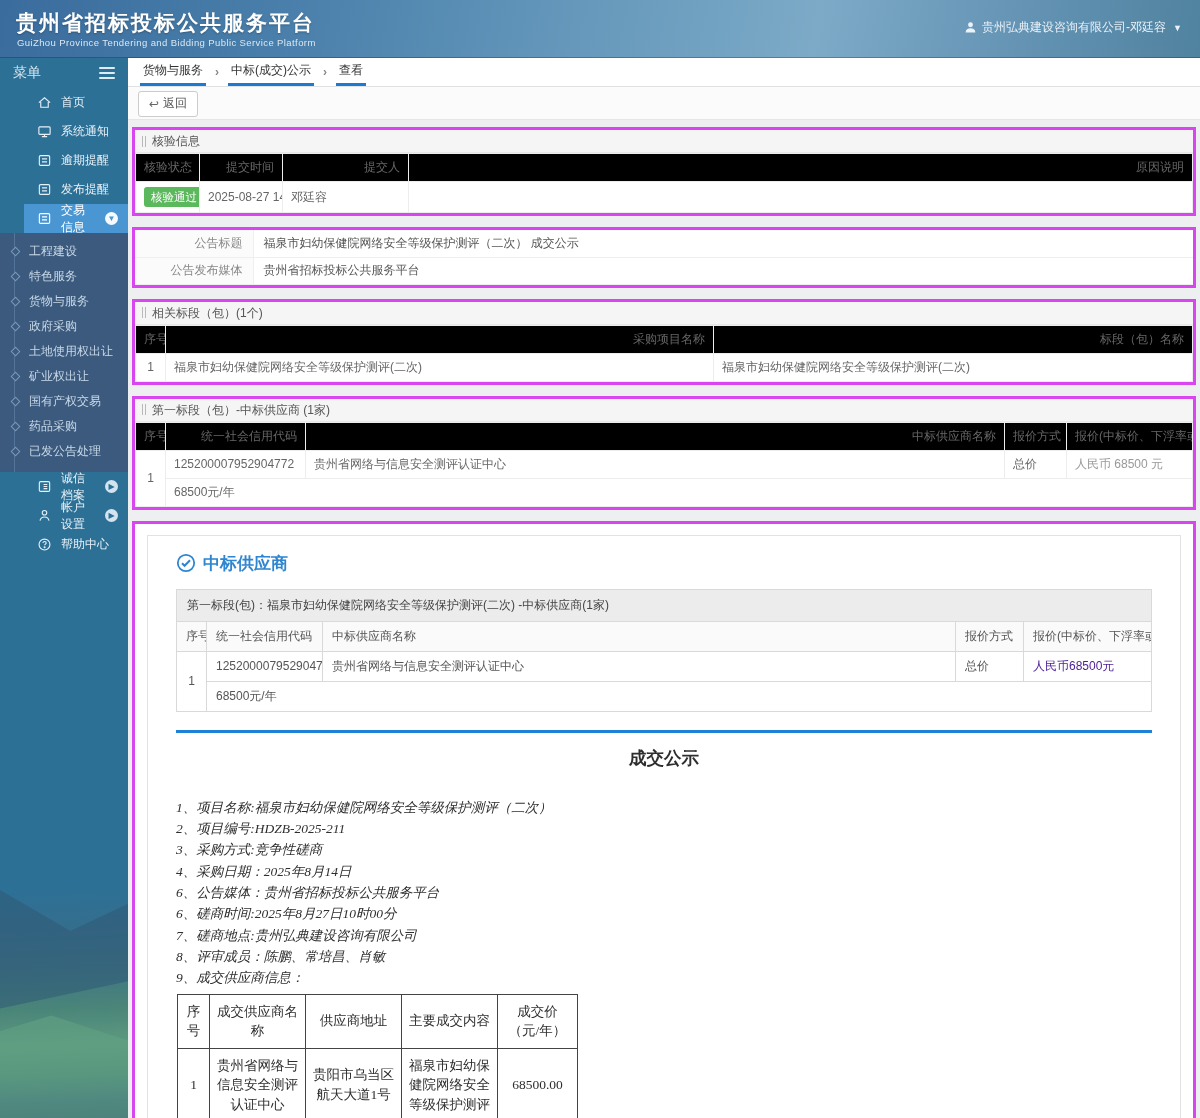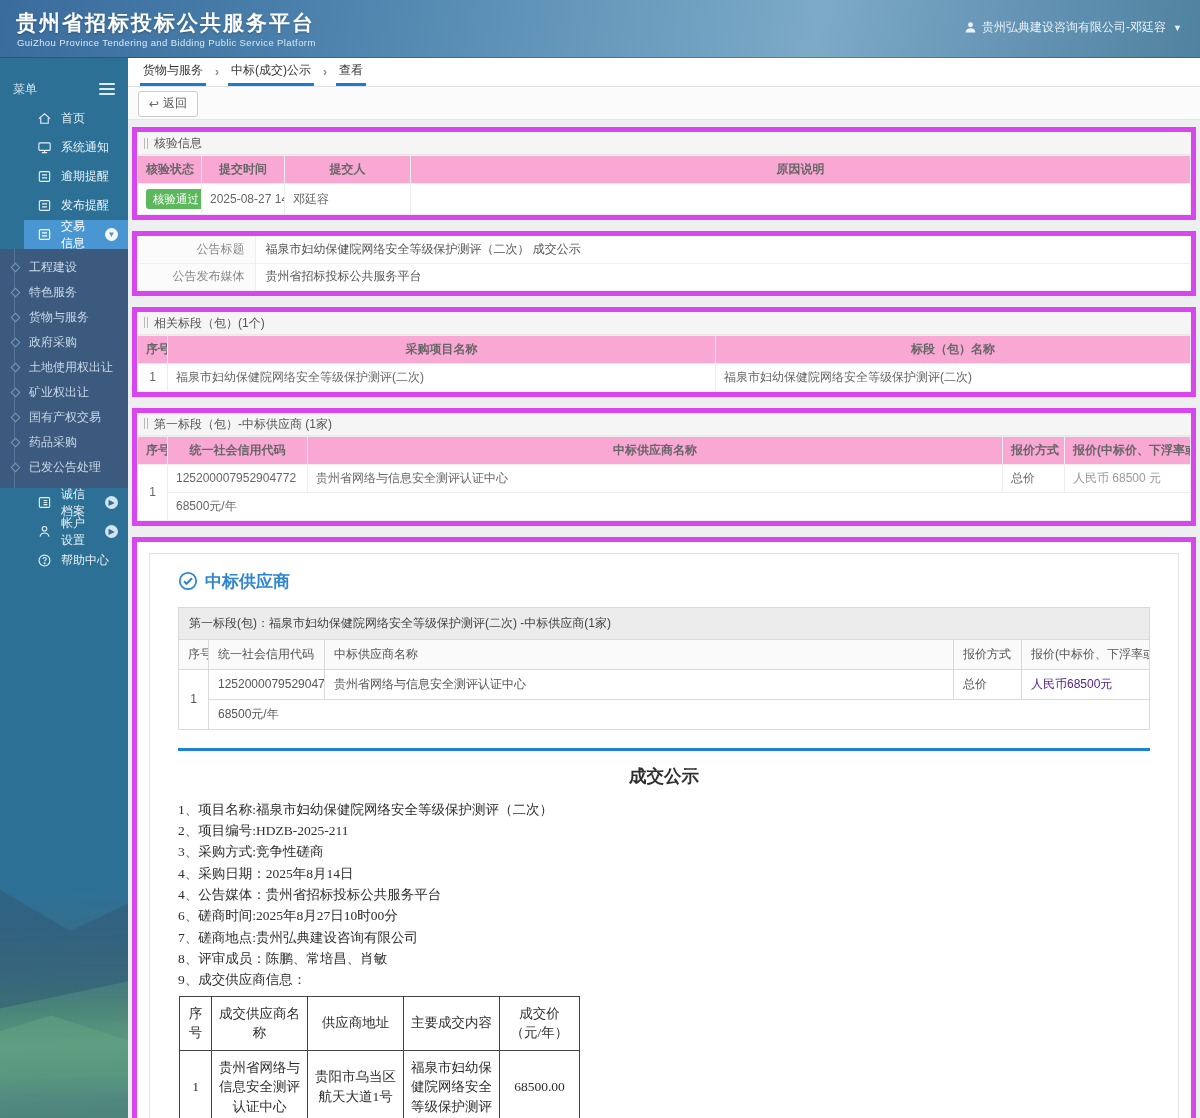--- a/index.html
+++ b/index.html
@@ -10,21 +10,21 @@
   .hdr { position:absolute; top:0; left:0; width:1200px; height:58px;
     background:linear-gradient(100deg,#3a6c9d 0%,#4a80ab 25%,#6598bb 48%,#7caac7 68%,#6493b4 85%,#50839f 100%);
     border-bottom:1px solid rgba(0,0,0,.25); }
   .hdr-title { position:absolute; left:16px; top:9px; color:#fff; font-size:21px; font-weight:bold; letter-spacing:2px; text-shadow:0 1px 2px rgba(0,0,0,.25); }
   .hdr-sub { position:absolute; left:17px; top:37px; color:#d9e8f2; font-size:9.5px; letter-spacing:.4px; }
   .hdr-user { position:absolute; right:18px; top:19px; color:#eaf3fa; font-size:12px; display:flex; align-items:center; gap:5px; cursor:pointer; }
   .hdr-user .caret { font-size:9px; margin-left:2px; }
 
   
   .side { position:absolute; top:58px; left:0; width:128px; height:1060px; background:#2d7096; overflow:hidden; }
-  .menu-bar { height:30px; display:flex; align-items:center; justify-content:space-between; padding:0 13px; color:#d7e6f0; font-size:12px;margin-top:16px; }
+  .menu-bar { height:30px; display:flex; align-items:center; justify-content:space-between; padding:0 13px; color:#d7e6f0; font-size:14px; }
   .burger { width:16px; cursor:pointer; }
   .burger i { display:block; height:2px; background:#dcebf4; margin:3px 0; border-radius:1px; }
   .nav-item { height:29px; display:flex; align-items:center; padding:0 10px 0 13px; color:#e6f0f7; font-size:12px; gap:9px; cursor:pointer;margin-left:24px; }
   .nav-item svg { width:15px; height:15px; flex:none; }
   .nav-item.active { background:#4a96d2; color:#fff;align-items:center; }
   .nav-item .sp { flex:1; }
   .circ { width:13px; height:13px; border-radius:50%; background:rgba(255,255,255,.95); color:#4a96d2; font-size:8px; line-height:13px; text-align:center; flex:none; }
   .circ.side-c { background:rgba(230,240,248,.9); color:#2d7096; }
   .submenu { background:#3b5a7e; padding:6px 0 8px; position:relative; }
   .submenu:before { content:""; position:absolute; left:14px; top:0; bottom:0; width:1px; background:#54749a; }
@@ -39,26 +39,26 @@
   .main { position:absolute; top:58px; left:128px; width:1072px; height:1060px; background:#edeff0; }
   .crumbs { height:29px; background:#fff; border-bottom:1px solid #dfe1e2; padding:0 12px; display:flex; align-items:flex-end; font-size:12px; color:#333; }
   .crumb { padding:5px 3px 4px; border-bottom:3px solid #1d7ad0; cursor:pointer; }
   .crumb-sep { color:#888; padding:5px 9px 7px; }
   .crumb-sep:before { content:"›"; font-weight:bold; }
   .toolbar { height:33px; background:#fbfbfb; border-bottom:1px solid #e4e6e7; padding:4px 10px; }
   .btn-back { display:inline-flex; align-items:center; gap:4px; background:#fff; border:1px solid #ccc; border-radius:3px; padding:3px 10px 4px; font-size:12px; color:#555; cursor:pointer; }
   .btn-back .ic { font-size:12px; color:#666; }
 
   .content { padding:7px 4px 0; }
-  .panel { background:#fff; border:5px solid #d946ef; margin-bottom:11px; }
+  .panel { background:#fff; border:3px solid #d946ef; margin-bottom:11px; }
   .panel-h { height:23px; line-height:22px; background:#f5f5f5; border-bottom:1px solid #e8e8e8; font-size:12px; color:#555; padding-left:7px; display:flex; align-items:center; gap:6px; }
   .bars { width:4px; height:11px; background:linear-gradient(90deg,#b9b9b9 0 1px,transparent 1px 3px,#b9b9b9 3px 4px); flex:none; }
 
   table.grid { width:100%; border-collapse:collapse; font-size:12px; color:#666; table-layout:fixed; }
-  table.grid th { background:#f9a8d4; font-weight:bold; text-align:center; color:#666; }
+  table.grid th { background:#000000; font-weight:normal; text-align:right; color:#666; }
   table.grid th, table.grid td { border:1px solid #ededed; padding:5px 8px; height:24px; overflow:hidden; white-space:nowrap; }
   table.grid .ctr { text-align:center; }
   table.grid td.gray { color:#999; }
   .badge { display:inline-block; background:#5cb85c; color:#fff; font-size:11.5px; padding:2.5px 7px; border-radius:3px; }
 
   table.kv { width:100%; border-collapse:collapse; font-size:12px; table-layout:fixed; }
   table.kv td { border-bottom:1px solid #efefef; height:27px; padding:4px 10px; }
   table.kv .k { width:118px; text-align:right; color:#888; background:#fbfbfc; border-right:1px solid #efefef; }
   table.kv .v { color:#555; }
 
@@ -68,21 +68,21 @@
   .cap-bar { background:#ececec; border:1px solid #d9d9d9; border-bottom:none; padding:7px 10px; font-size:12px; color:#444; }
   table.grid2 { width:100%; border-collapse:collapse; font-size:12px; color:#555; table-layout:fixed; }
   table.grid2 th, table.grid2 td { border:1px solid #d9d9d9; padding:6px 9px; height:26px; font-weight:normal; text-align:left; overflow:hidden; white-space:nowrap; }
   table.grid2 th { background:#fafafa; color:#555; }
   table.grid2 td.gray { color:#4c1d95; }
   table.grid2 .ctr { text-align:center; }
   .blue-rule { height:3px; background:#1f80d8; margin:18px 0 12px; }
 
   .doc { font-family:"Liberation Serif","DejaVu Serif",serif; color:#2e2e2e; }
   .doc-title { text-align:center; font-size:17.5px; font-weight:bold; line-height:1.55; }
-  .doc-body { margin-top:9px; font-size:13.5px; }
+  .doc-body { margin-top:25px; font-size:13.5px;font-style:italic; }
   .doc-line { line-height:1.58; white-space:pre-wrap; }
   table.doc-tbl { border-collapse:collapse; margin:5px 0 3px 1px; font-size:13.5px; color:#2e2e2e; }
   table.doc-tbl th, table.doc-tbl td { border:1px solid #444; text-align:center; font-weight:normal; padding:7px 6px; line-height:1.45; }
   table.doc-tbl th { font-weight:normal; }
 </style>
 </head>
 <body>
 
 <div class="hdr">
   <div class="hdr-title">贵州省招标投标公共服务平台</div>
@@ -374,21 +374,21 @@
 
         <div class="doc">
           <div class="doc-title">成交公示</div>
 
           <div class="doc-body">
 
           <div class="doc-line"><span>1、项目名称:福泉市妇幼保健院网络安全等级保护测评（二次）</span></div>
               <div class="doc-line"><span>2、项目编号:HDZB-2025-211</span></div>
               <div class="doc-line"><span>3、采购方式:竞争性磋商</span></div>
               <div class="doc-line"><span>4、采购日期：2025年8月14日</span></div>
-              <div class="doc-line"><span>4、公告媒体：贵州省招标投标公共服务平台</span></div>
+              <div class="doc-line"><span>6、公告媒体：贵州省招标投标公共服务平台</span></div>
               <div class="doc-line"><span>6、磋商时间:2025年8月27日10时00分</span></div>
               <div class="doc-line"><span>7、磋商地点:贵州弘典建设咨询有限公司</span></div>
               <div class="doc-line"><span>8、评审成员：陈鹏、常培昌、肖敏</span></div>
               <div class="doc-line"><span>9、成交供应商信息：</span></div>
             </div>
 
           <table class="doc-tbl">
             <colgroup>
                 <col style="width:32px">
                 <col style="width:96px">

